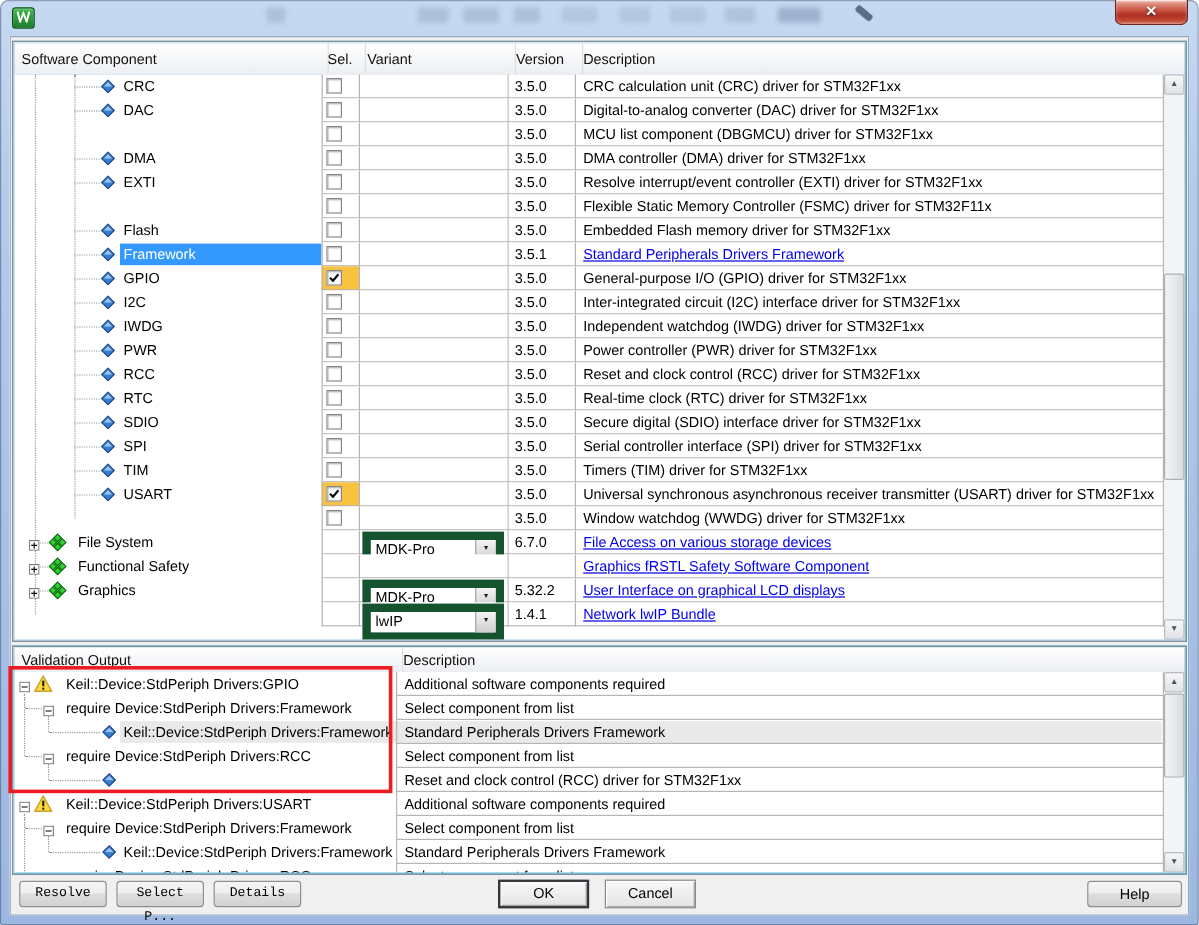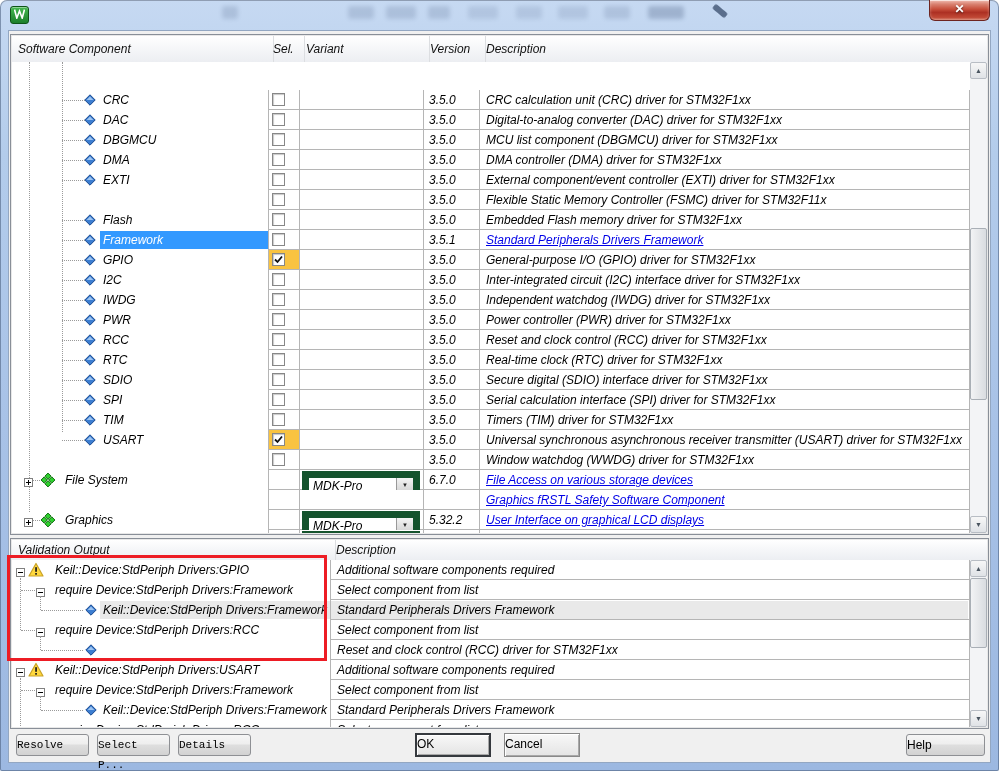--- a/index.html
+++ b/index.html
@@ -24,31 +24,31 @@
              background:linear-gradient(180deg,#f0b9ad 0%,#d87f6e 22%,#c8503c 45%,#ad3023 62%,#c14936 88%,#d8826d 100%);
              border:1px solid #6e2520;border-top:none;
              box-shadow:inset 0 1px 0 rgba(255,255,255,.6),inset 0 0 3px rgba(255,255,255,.35);
              text-align:center;cursor:default;}
   .close-btn .x{color:#fff;font-size:12px;font-weight:bold;line-height:18px;
                 text-shadow:0 1px 2px rgba(0,0,0,.6);}
   
   .client{position:absolute;left:8px;top:30px;width:983px;height:733px;background:#f0f0f0;
           box-shadow:inset 0 0 0 1px #93a7c2;}
   .panel{position:absolute;background:#0ea5e9;border:1px solid #898f98;
-         box-shadow:inset 0 0 0 1px #e8e8e8;font-style:italic;}
+         box-shadow:inset 0 0 0 1px #e8e8e8;}
   .components-panel{left:2px;top:4px;width:977px;height:499px;}
   .validation-panel{left:2px;top:508px;width:977px;height:189px;}
   
   .tbl-header{position:absolute;left:1px;top:1px;right:1px;height:26px;
       background:linear-gradient(#ffffff,#f6f7f9 45%,#eceef2);border-bottom:1px solid #cdcdcd;}
   .hcell{position:absolute;top:0;bottom:0;padding:6px 0 0 6px;color:#111;white-space:nowrap;
          border-right:1px solid #dcdee1;overflow:hidden;}
   
   .tbl-body{position:absolute;left:1px;top:27px;right:18px;bottom:1px;overflow:hidden;background:#fff;}
-  .c-row{position:absolute;left:0;right:0;height:20px;margin-top:28px;}
+  .c-row{position:absolute;left:0;right:0;height:20px;}
   .ccell{position:absolute;top:0;height:20px;box-sizing:border-box;}
   .comp-cell{left:0;width:256px;}
   .gridded{border-right:1px solid #b5b5b5;border-bottom:1px solid #b5b5b5;background:#fff;}
   .sel-cell{left:256px;width:32px;border-left:1px solid #b5b5b5;}
   .sel-cell.checked{background:var(--chk);}
   .var-cell{left:288px;width:124px;}
   .ver-cell{left:412px;width:56px;padding:3px 0 0 5px;}
   .desc-cell{left:468px;right:0;padding:3px 0 0 6px;white-space:nowrap;overflow:hidden;}
   .dlink{color:var(--lnk);text-decoration:underline;cursor:pointer;}
   .vline{position:absolute;width:0;border-left:1px dotted #9a9a9a;}
@@ -83,21 +83,21 @@
   .v-header .hcell{padding:3px 0 0 6px;}
   .v-body{position:absolute;left:1px;top:21px;right:18px;bottom:1px;overflow:hidden;background:#fff;}
   .v-row{position:absolute;left:0;right:0;height:20px;}
   .vdesc{position:absolute;left:318px;right:0;top:0;height:20px;box-sizing:border-box;
          border-left:1px solid #b5b5b5;border-right:1px solid #b5b5b5;border-bottom:1px solid #b5b5b5;
          padding:3px 0 0 6px;white-space:nowrap;overflow:hidden;}
   .vlabel{position:absolute;top:1px;height:18px;line-height:18px;white-space:nowrap;padding:0 3px;}
   .vlabel.vsel{right:2px;background:#e9e9e9;}
   .red-box{position:absolute;border:3px solid var(--ann);pointer-events:none;z-index:6;}
   
-  .btn{position:absolute;height:22px;box-sizing:border-box;text-align:left;line-height:20px;
+  .btn{position:absolute;height:22px;box-sizing:border-box;text-align:center;line-height:20px;
        border:1px solid #8e9094;border-radius:3px;color:#000;cursor:default;
        background:linear-gradient(#f6f6f6,#eeeeee 45%,#dedede 50%,#d2d2d2);}
   .btn.mono{font-family:"Liberation Mono",monospace;font-size:11px;}
   .btn.classic{border-radius:0;background:linear-gradient(#f8f8f8,#e4e4e4);
        border:1px solid #898989;box-shadow:inset 1px 1px 0 #fff,inset -1px -1px 0 #a8a8a8;}
   .btn.default{border:2px solid #35393e;line-height:18px;}
 </style>
 </head>
 <body>
 
@@ -163,28 +163,20 @@
               <div class="tlabel">DAC</div>
             </div>
             <div class="ccell gridded sel-cell">
               <div class="checkbox"></div>
             </div>
             <div class="ccell gridded var-cell"></div>
             <div class="ccell gridded ver-cell">3.5.0</div>
             <div class="ccell gridded desc-cell"><span>Digital-to-analog converter (DAC) driver for STM32F1xx</span></div>
           </div>
           <div class="c-row" style="top: 40px;">
-            <div class="ccell comp-cell">
-              <div class="hstub" style="left: 50px; width: 23px;"></div>
-              <div class="tree-icon" style="left: 72px;"><svg width="12" height="12" viewBox="0 0 12 12">
-                  <polygon points="6,0.8 11.2,6 6,11.2 0.8,6" fill="#3c7dd0" stroke="#17498f" stroke-width="1"></polygon>
-                  <polygon points="6,2.4 9.4,6 6,6 2.6,6" fill="#9ec4f0"></polygon>
-                </svg></div>
-              <div class="tlabel">DBGMCU</div>
-            </div>
             <div class="ccell gridded sel-cell">
               <div class="checkbox"></div>
             </div>
             <div class="ccell gridded var-cell"></div>
             <div class="ccell gridded ver-cell">3.5.0</div>
             <div class="ccell gridded desc-cell"><span>MCU list component (DBGMCU) driver for STM32F1xx</span></div>
           </div>
           <div class="c-row" style="top: 60px;">
             <div class="ccell comp-cell">
               <div class="hstub" style="left: 50px; width: 23px;"></div>
@@ -208,21 +200,21 @@
                   <polygon points="6,0.8 11.2,6 6,11.2 0.8,6" fill="#3c7dd0" stroke="#17498f" stroke-width="1"></polygon>
                   <polygon points="6,2.4 9.4,6 6,6 2.6,6" fill="#9ec4f0"></polygon>
                 </svg></div>
               <div class="tlabel">EXTI</div>
             </div>
             <div class="ccell gridded sel-cell">
               <div class="checkbox"></div>
             </div>
             <div class="ccell gridded var-cell"></div>
             <div class="ccell gridded ver-cell">3.5.0</div>
-            <div class="ccell gridded desc-cell"><span>External component/event controller (EXTI) driver for STM32F1xx</span></div>
+            <div class="ccell gridded desc-cell"><span>Resolve interrupt/event controller (EXTI) driver for STM32F1xx</span></div>
           </div>
           <div class="c-row" style="top: 100px;">
             <div class="ccell gridded sel-cell">
               <div class="checkbox"></div>
             </div>
             <div class="ccell gridded var-cell"></div>
             <div class="ccell gridded ver-cell">3.5.0</div>
             <div class="ccell gridded desc-cell"><span>Flexible Static Memory Controller (FSMC) driver for STM32F11x</span></div>
           </div>
           <div class="c-row" style="top: 120px;">
@@ -380,21 +372,21 @@
                   <polygon points="6,0.8 11.2,6 6,11.2 0.8,6" fill="#3c7dd0" stroke="#17498f" stroke-width="1"></polygon>
                   <polygon points="6,2.4 9.4,6 6,6 2.6,6" fill="#9ec4f0"></polygon>
                 </svg></div>
               <div class="tlabel">SPI</div>
             </div>
             <div class="ccell gridded sel-cell">
               <div class="checkbox"></div>
             </div>
             <div class="ccell gridded var-cell"></div>
             <div class="ccell gridded ver-cell">3.5.0</div>
-            <div class="ccell gridded desc-cell"><span>Serial calculation interface (SPI) driver for STM32F1xx</span></div>
+            <div class="ccell gridded desc-cell"><span>Serial controller interface (SPI) driver for STM32F1xx</span></div>
           </div>
           <div class="c-row" style="top: 320px;">
             <div class="ccell comp-cell">
               <div class="hstub" style="left: 50px; width: 23px;"></div>
               <div class="tree-icon" style="left: 72px;"><svg width="12" height="12" viewBox="0 0 12 12">
                   <polygon points="6,0.8 11.2,6 6,11.2 0.8,6" fill="#3c7dd0" stroke="#17498f" stroke-width="1"></polygon>
                   <polygon points="6,2.4 9.4,6 6,6 2.6,6" fill="#9ec4f0"></polygon>
                 </svg></div>
               <div class="tlabel">TIM</div>
             </div>
@@ -455,20 +447,35 @@
                 <div class="combo-text">MDK-Pro</div>
                 <div class="combo-btn">
                   <div class="combo-arrow">▼</div>
                 </div>
               </div>
             </div>
             <div class="ccell gridded ver-cell">6.7.0</div>
             <div class="ccell gridded desc-cell"><span class="dlink">File Access on various storage devices</span></div>
           </div>
           <div class="c-row" style="top: 400px;">
+            <div class="ccell comp-cell">
+              <div class="expander" style="left: 12px;"><svg width="9" height="9" viewBox="0 0 9 9">
+                  <rect x="0.5" y="0.5" width="8" height="8" fill="#fff" stroke="#808080"></rect>
+                  <line x1="2" y1="4.5" x2="7" y2="4.5" stroke="#000"></line>
+                  <line x1="4.5" y1="2" x2="4.5" y2="7" stroke="#000"></line>
+                </svg></div>
+              <div class="hstub" style="left: 21px; width: 7px;"></div>
+              <div class="tree-icon gicon" style="left: 28px;"><svg width="16" height="16" viewBox="0 0 16 16">
+                  <polygon points="8,1.1 11.1,4.2 8,7.300000000000001 4.9,4.2" fill="#2fd12f" stroke="#0b6b0b" stroke-width="1"></polygon>
+                  <polygon points="4.2,4.9 7.300000000000001,8 4.2,11.1 1.1,8" fill="#2fd12f" stroke="#0b6b0b" stroke-width="1"></polygon>
+                  <polygon points="11.8,4.9 14.9,8 11.8,11.1 8.700000000000001,8" fill="#2fd12f" stroke="#0b6b0b" stroke-width="1"></polygon>
+                  <polygon points="8,8.700000000000001 11.1,11.8 8,14.9 4.9,11.8" fill="#2fd12f" stroke="#0b6b0b" stroke-width="1"></polygon>
+                </svg></div>
+              <div class="tlabel" style="left: 50px;">Functional Safety</div>
+            </div>
             <div class="ccell gridded sel-cell"></div>
             <div class="ccell gridded var-cell"></div>
             <div class="ccell gridded ver-cell"></div>
             <div class="ccell gridded desc-cell"><span class="dlink">Graphics fRSTL Safety Software Component</span></div>
           </div>
           <div class="c-row" style="top: 420px;">
             <div class="ccell comp-cell">
               <div class="expander" style="left: 12px;"><svg width="9" height="9" viewBox="0 0 9 9">
                   <rect x="0.5" y="0.5" width="8" height="8" fill="#fff" stroke="#808080"></rect>
                   <line x1="2" y1="4.5" x2="7" y2="4.5" stroke="#000"></line>

